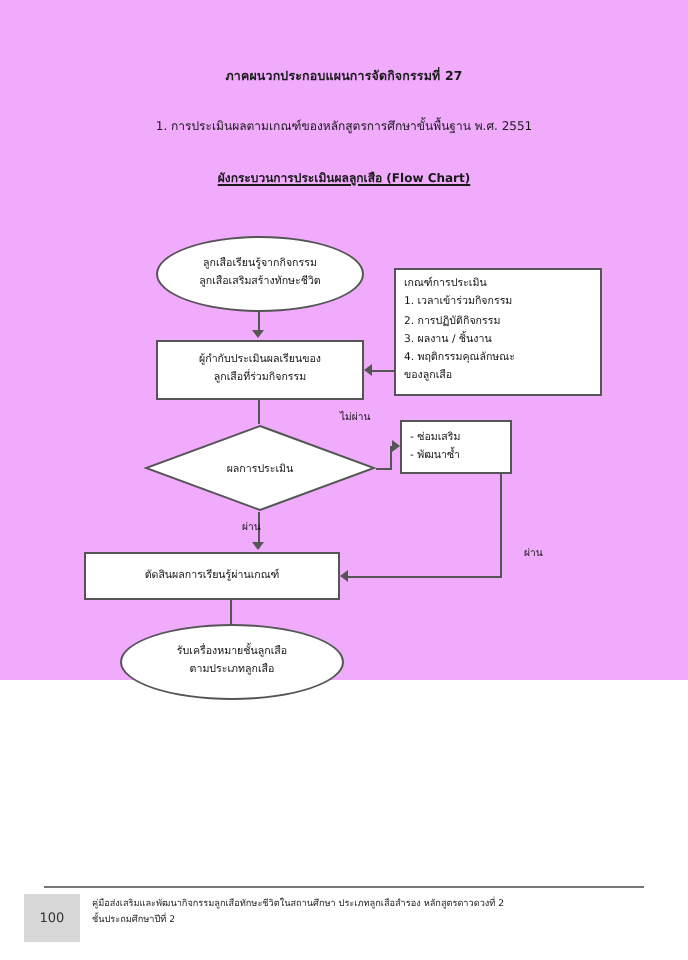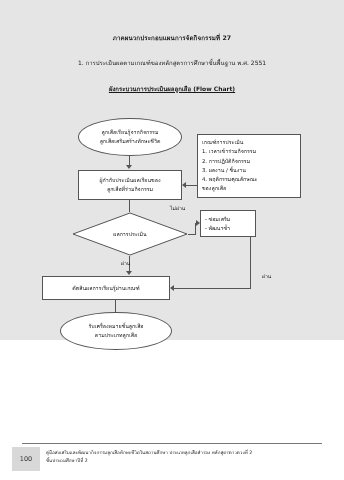--- a/index.html
+++ b/index.html
@@ -3,21 +3,21 @@
 <meta charset="utf-8">
 <style>
   html,body{margin:0;padding:0;background:#ffffff;}
   body{
     width:344px;height:480px;
     font-family:"DejaVu Sans","Liberation Sans",sans-serif;
     color:#1a1a1a;
     position:relative;
     overflow:hidden;
   }
-  .page{position:relative;width:344px;height:340px;background:#e5e5e5;}
+  .page{position:relative;width:344px;height:340px;background:#f0abfc;}
 
   
   .doc-title{
     position:absolute;left:0;top:33px;width:344px;
     text-align:center;font-size:6.2px;font-weight:bold;letter-spacing:.1px;
   }
   .doc-subtitle{
     position:absolute;left:0;top:58px;width:344px;
     text-align:center;font-size:6.0px;
   }

